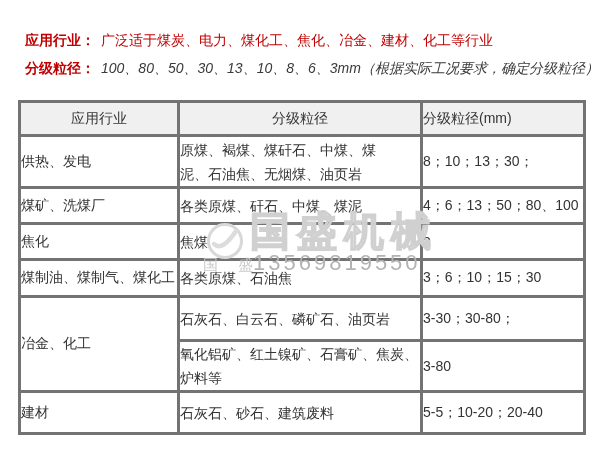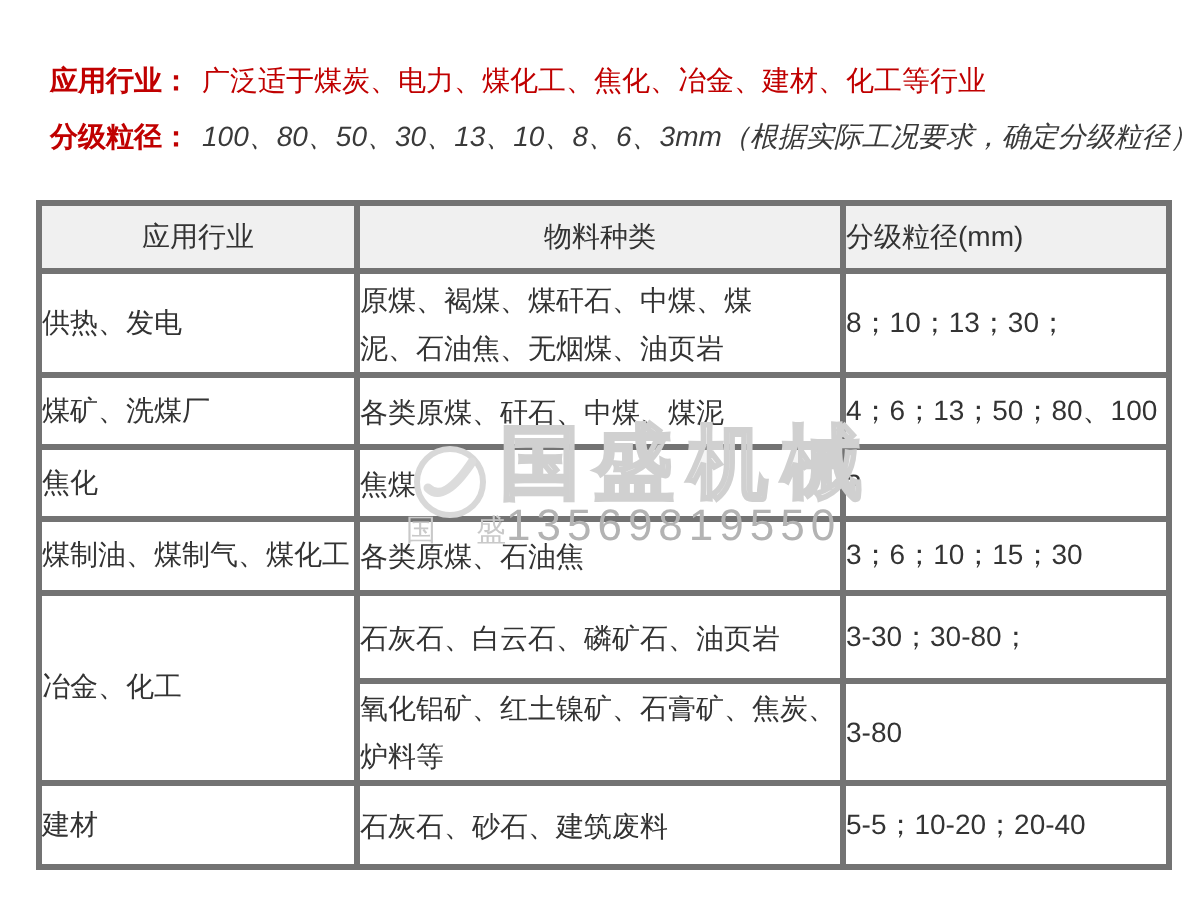--- a/index.html
+++ b/index.html
@@ -75,21 +75,21 @@
 
   <table class="spec">
     <colgroup>
       <col style="width:159px">
       <col style="width:243px">
       <col style="width:163px">
     </colgroup>
     <tbody>
         <tr style="height:34px">
       <th class="h-industry">应用行业</th>
-      <th class="h-material">物料种类</th>
+      <th class="h-material">分级粒径</th>
       <th class="h-size">分级粒径(mm)</th>
     </tr>
     <tr style="height:52px">
       <td class="industry">供热、发电</td>
       <td class="materials">原煤、褐煤、煤矸石、中煤、煤
 泥、石油焦、无烟煤、油页岩</td>
       <td class="sizes">8；10；13；30；</td>
     </tr>
     <tr style="height:36px">
       <td class="industry">煤矿、洗煤厂</td>

